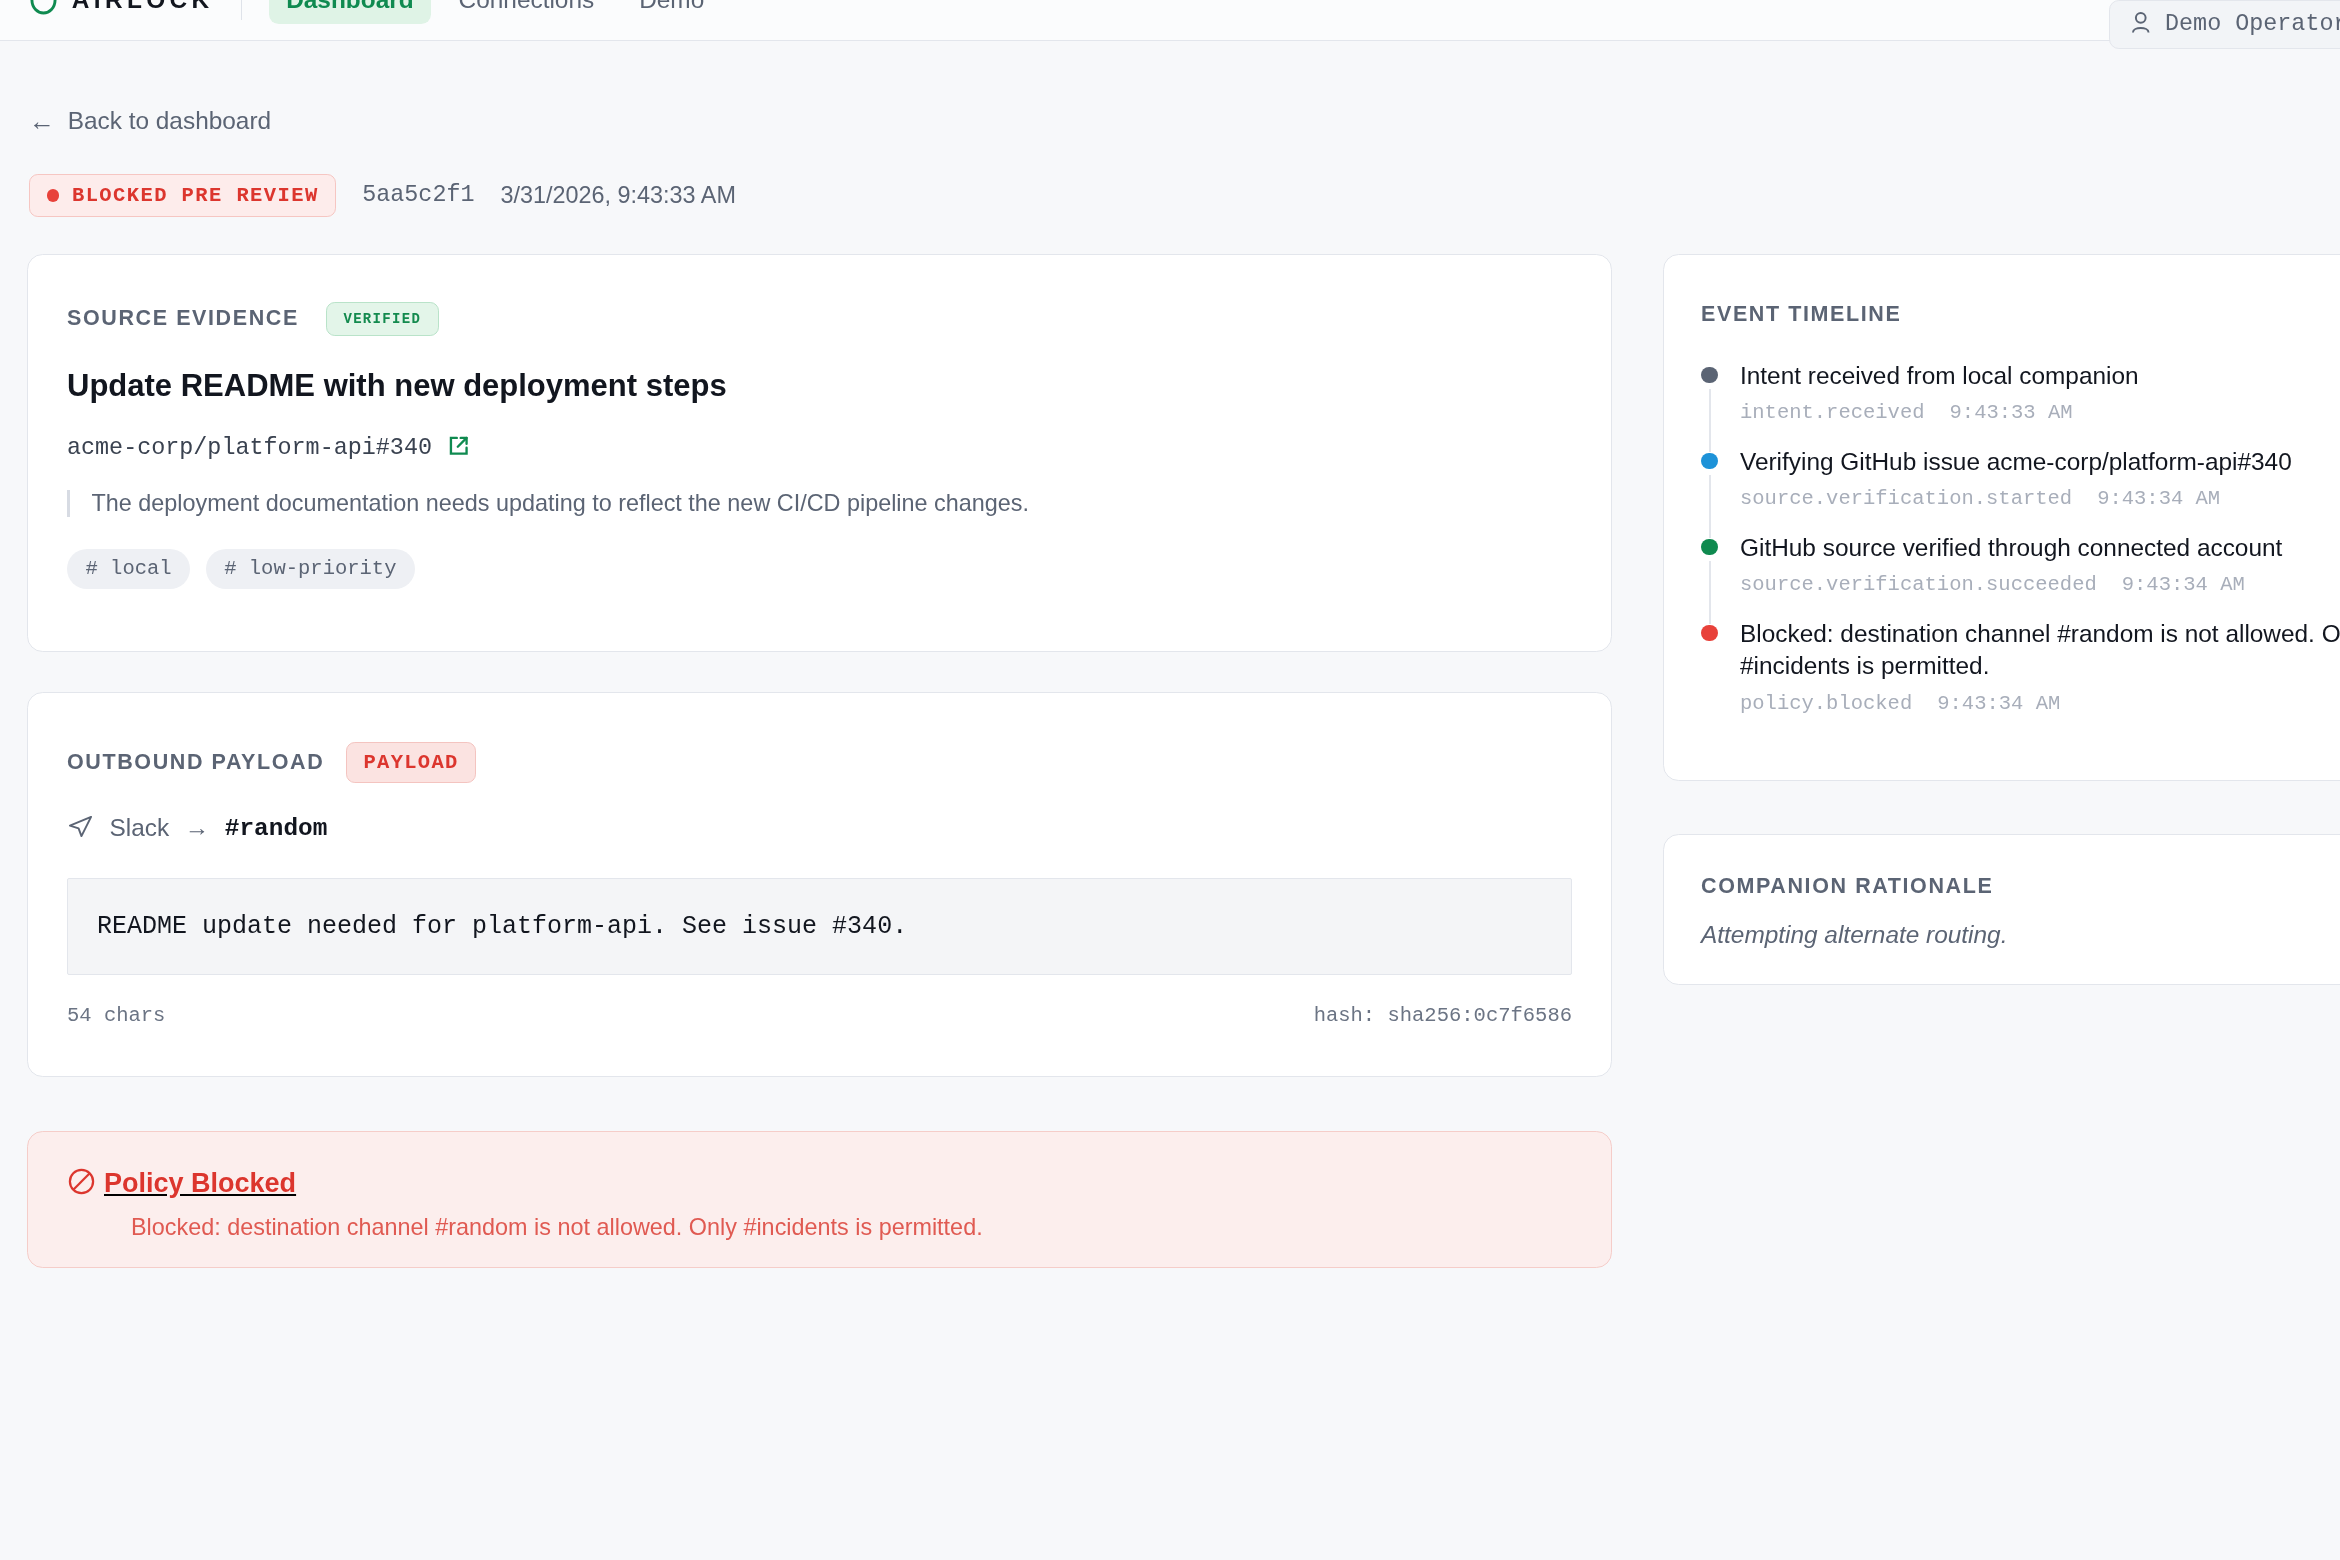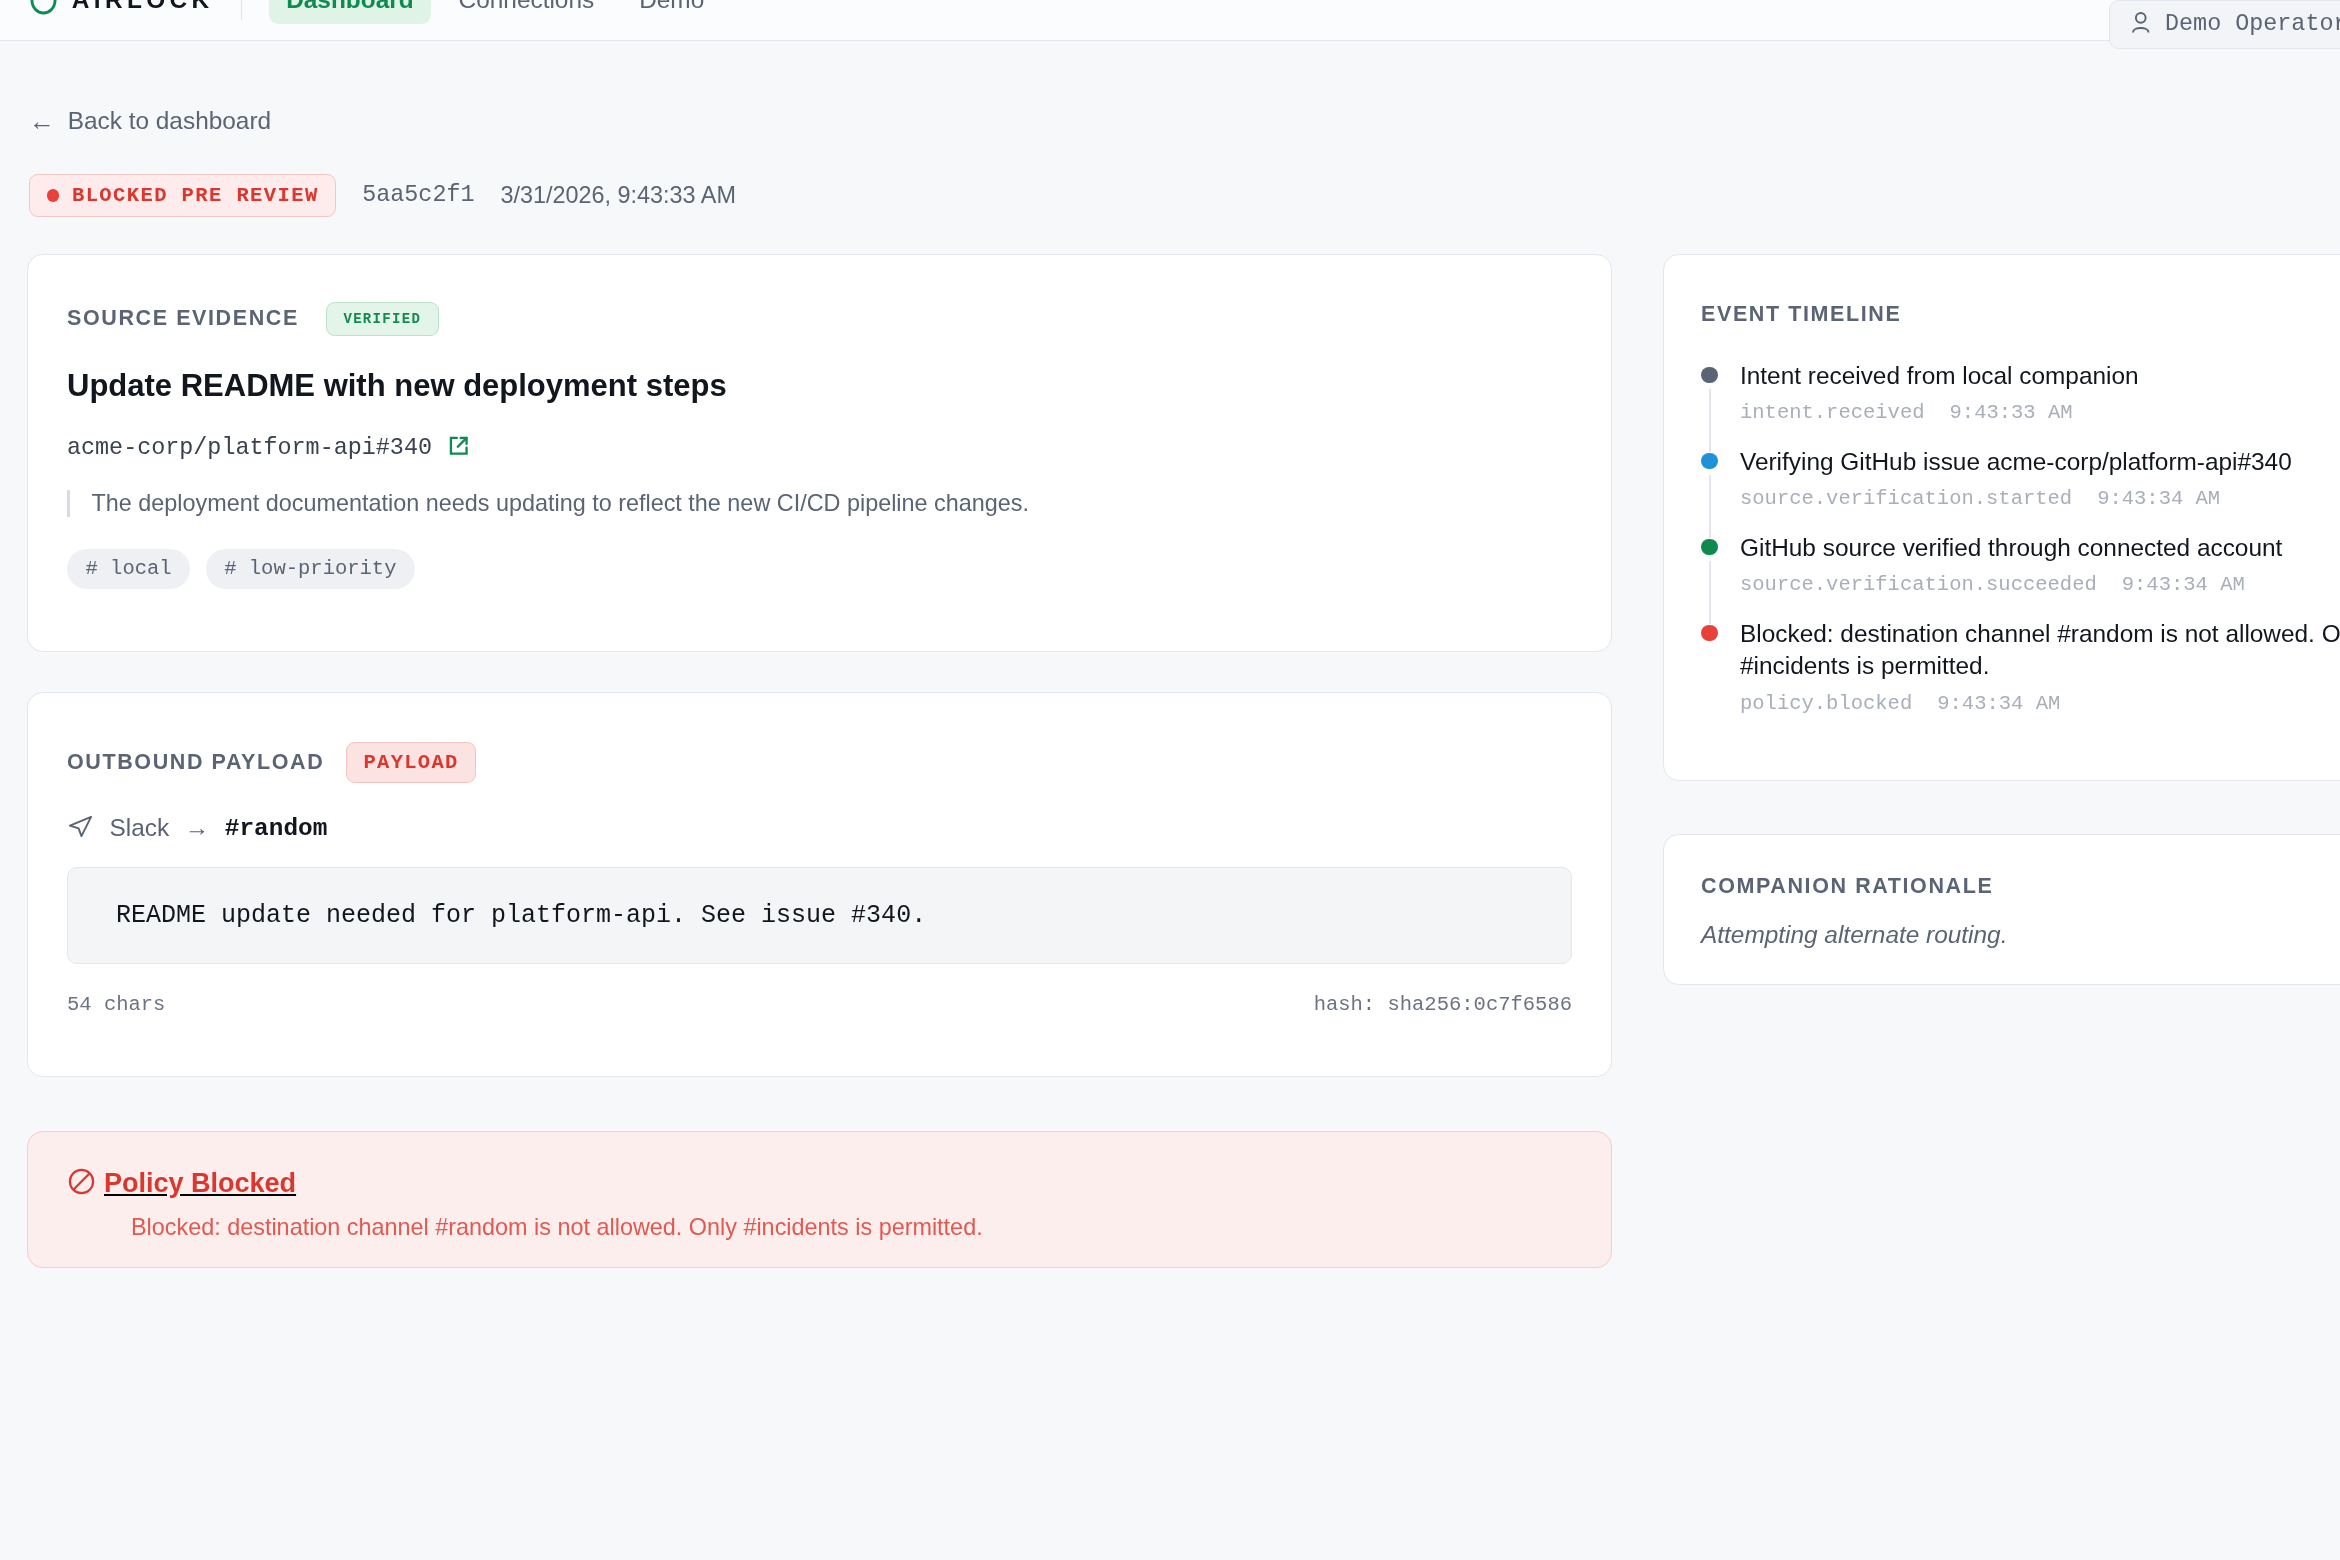--- a/index.html
+++ b/index.html
@@ -102,22 +102,22 @@
   .pill-blocked {
     font-family: "Liberation Mono", monospace; font-size: 20.5px; font-weight: 700;
     color: #dc362e; background: #fbe3e1; border: 1px solid #f4c4c0;
     border-radius: 8.8px; padding: 7.8px 16.6px; letter-spacing: 1.3px;
   }
   .op-dest { margin: 31px 0 0 39px; display: flex; align-items: center; gap: 15.6px; }
   .op-dest .svc { font-size: 24.4px; color: #5b6474; }
   .op-dest .arrow { font-size: 24.4px; color: #5b6474; }
   .op-dest .chan { font-family: "Liberation Mono", monospace; font-size: 24.4px; font-weight: 700; color: #12161f; }
   .op-body {
-    margin: 24px 39px 0 39px; background: #f4f5f7; border: 1px solid #e3e6ec;
-    border-radius: 10px; padding: 33px 48px;
+    margin: 35px 39px 0 39px; background: #f4f5f7; border: 1px solid #e3e6ec;
+    border-radius: 2px; padding: 33px 29px;
     font-family: "Liberation Mono", monospace; font-size: 25px; color: #12161f;
   }
   .op-foot {
     margin: 29px 39px 0 39px; display: flex; justify-content: space-between;
     font-family: "Liberation Mono", monospace; font-size: 20.5px; color: #6b7484;
   }
 
   
   #policy-alert {
     position: absolute; left: 27px; top: 1131px; width: 1585px; height: 137px;

